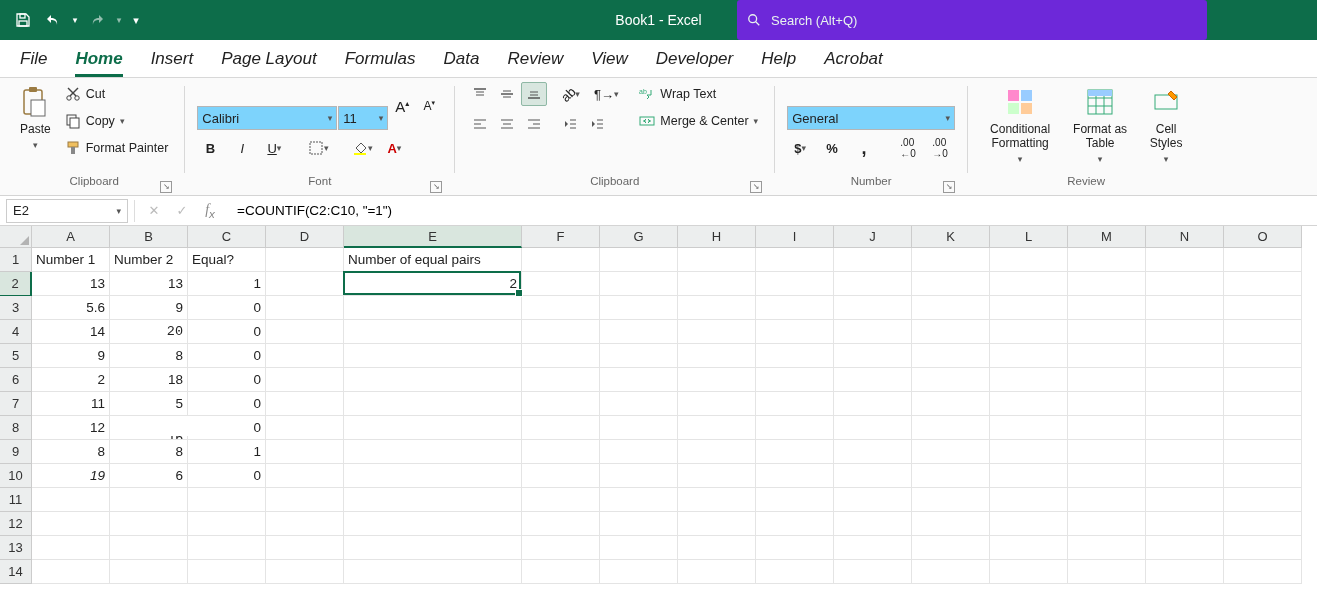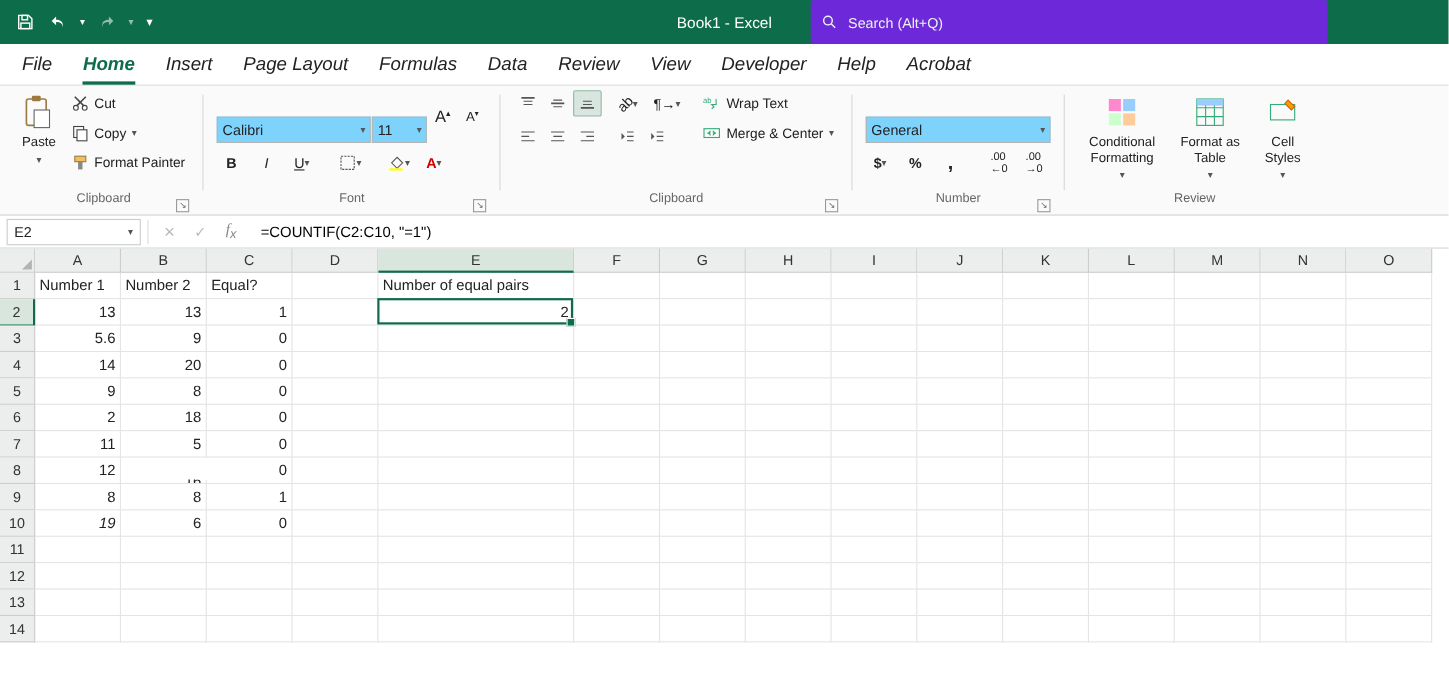--- a/index.html
+++ b/index.html
@@ -492,21 +492,21 @@
         <div class="cell" style="width: 78px;"></div>
         <div class="cell" style="width: 78px;"></div>
         <div class="cell" style="width: 78px;"></div>
         <div class="cell" style="width: 78px;"></div>
         <div class="cell" style="width: 78px;"></div>
         <div class="cell" style="width: 78px;"></div>
         <div class="cell" style="width: 78px;"></div>
       </div>
       <div class="cellrow">
         <div class="cell num" style="width: 78px;">14</div>
-        <div class="cell num" style="width: 78px;">20</div>
+        <div class="cell num" style="width: 78px; font-family: Liberation Mono, monospace;">20</div>
         <div class="cell num" style="width: 78px;">0</div>
         <div class="cell" style="width: 78px;"></div>
         <div class="cell" style="width: 178px;"></div>
         <div class="cell" style="width: 78px;"></div>
         <div class="cell" style="width: 78px;"></div>
         <div class="cell" style="width: 78px;"></div>
         <div class="cell" style="width: 78px;"></div>
         <div class="cell" style="width: 78px;"></div>
         <div class="cell" style="width: 78px;"></div>
         <div class="cell" style="width: 78px;"></div>

